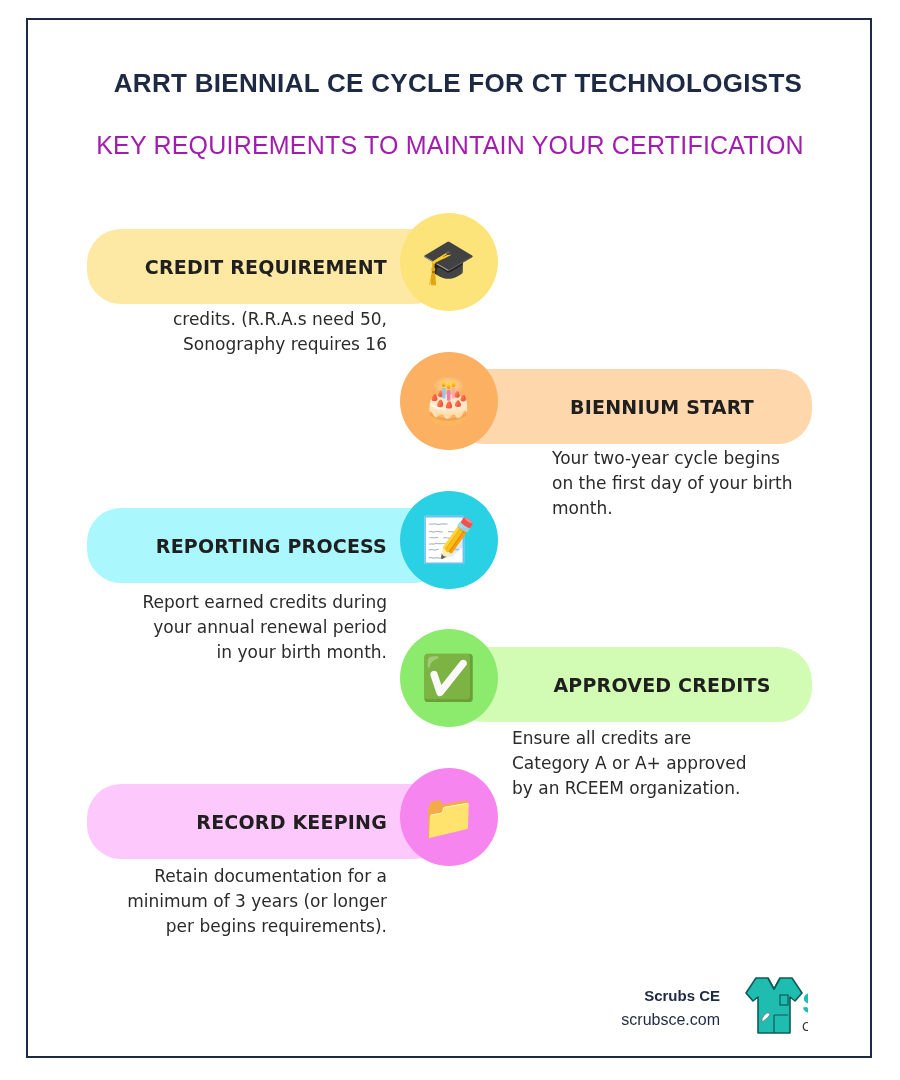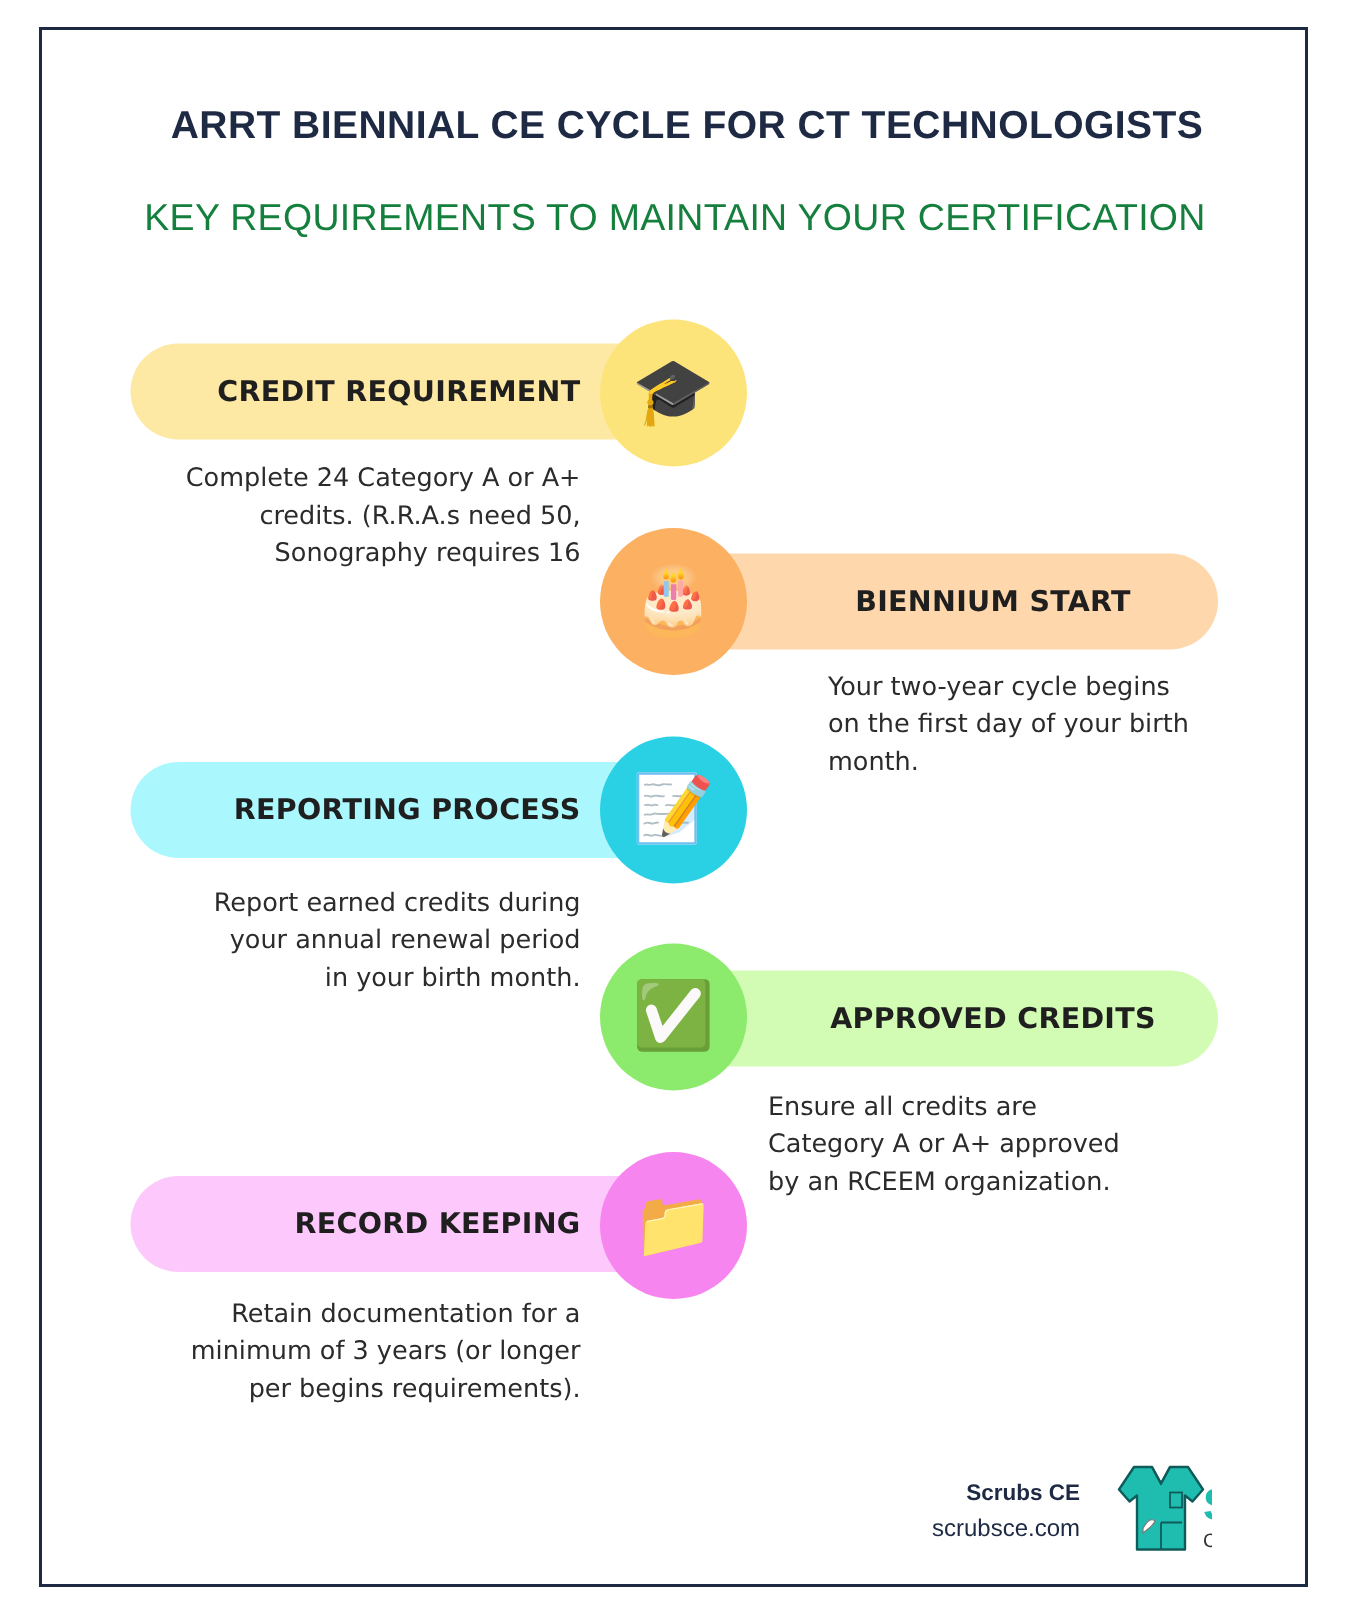--- a/index.html
+++ b/index.html
@@ -8,25 +8,25 @@
       position: absolute; left: 26px; top: 18px; width: 846px; height: 1040px;
       border: 2px solid #1e2a44; box-sizing: border-box; background: #fff;
     }
     .title {
       position: absolute; left: 16px; right: 0; top: 68px; text-align: center;
       font-family: "Liberation Sans", sans-serif; font-weight: bold;
       font-size: 26px; color: #1e2a44; letter-spacing: 0.3px;
     }
     .subtitle {
       position: absolute; left: 0; right: 0; top: 131px; text-align: center;
-      font-family: "Liberation Sans", sans-serif; font-size: 25px; color: #15803d;
+      font-family: "Liberation Sans", sans-serif; font-size: 25px; color: #a21caf;
       letter-spacing: 0.2px;
     }
     .pill {
-      position: absolute; height: 64px; border-radius: 34px;
+      position: absolute; height: 75px; border-radius: 34px;
       display: flex; align-items: center; box-sizing: border-box;
     }
     .pill.left { left: 87px; width: 360px; justify-content: flex-end; padding-right: 60px; }
     .pill.right { left: 450px; width: 362px; justify-content: center; padding-left: 62px; }
     .pill-label {
       font-family: "DejaVu Sans", sans-serif; font-weight: bold; font-size: 19px; color: #1f1f1f;
       letter-spacing: 0.2px;
     }
     .circle {
       position: absolute; width: 98px; height: 98px; border-radius: 50%;
@@ -59,21 +59,20 @@
 <div class="title">ARRT BIENNIAL CE CYCLE FOR CT TECHNOLOGISTS</div>
 <div class="subtitle">KEY REQUIREMENTS TO MAINTAIN YOUR CERTIFICATION</div>
 
 <div class="pill left" style="top:229px; background:#fde9a3;">
   <span class="pill-label">CREDIT REQUIREMENT</span>
 </div>
 <div class="circle" style="top:213px; background:#fde47a;">
   <span>🎓</span>
 </div>
 <div class="desc left" style="top:307px;">
-  <span>Complete 24 Category A or A+</span>
   <span>credits. (R.R.A.s need 50,</span>
   <span>Sonography requires 16</span>
 </div>
 
 <div class="pill right" style="top:369px; background:#fed7ad;">
   <span class="pill-label">BIENNIUM START</span>
 </div>
 <div class="circle" style="top:352px; background:#fbb062;">
   <span>🎂</span>
 </div>

